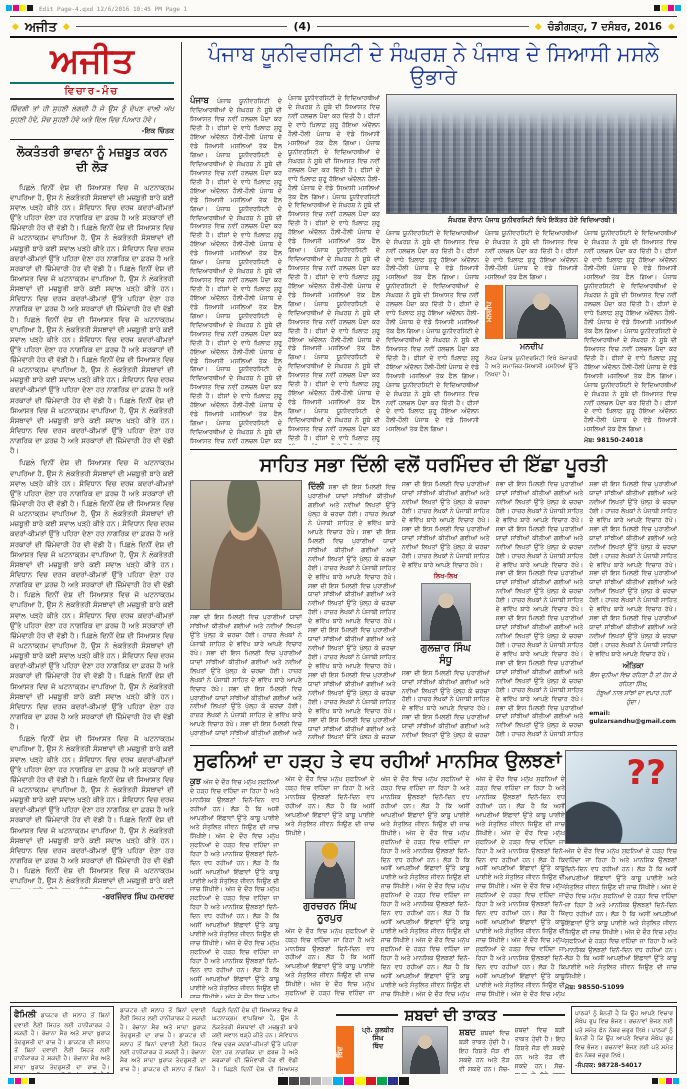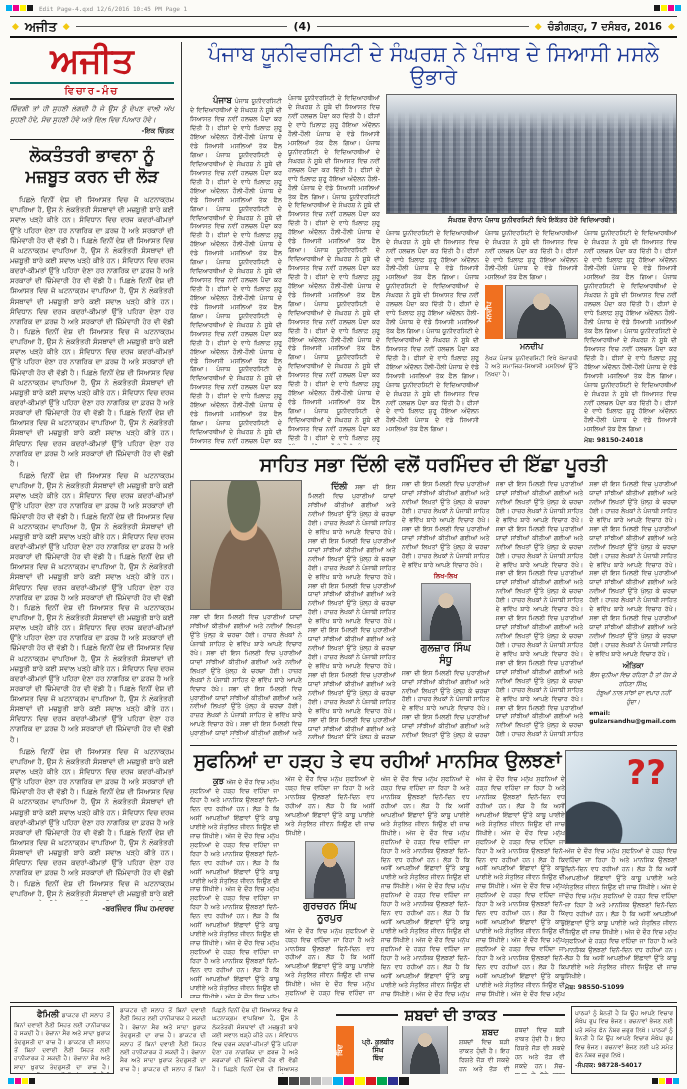--- a/index.html
+++ b/index.html
@@ -32,30 +32,30 @@
   .h-date { font-size:10px; }
   
   .content { position:absolute; top:42px; left:10px; right:10px; height:956px; display:flex; gap:8px; }
   
   .editorial { width:172px; border-right:1px solid #333; padding-right:7px; overflow:hidden; }
   .ed-logo { text-align:center; font-size:34px; font-weight:bold; color:#c4161c; line-height:1.1; }
   .ed-tagline { text-align:center; font-size:10px; font-weight:bold; color:#c4161c; letter-spacing:2px;
     border-top:2px solid #0f766e; border-bottom:2px solid #222; padding:1px 0; margin:3px 0 4px; }
   .ed-quote { font-size:7px; font-style:italic; text-align:justify; line-height:1.45; color:#222; }
   .ed-quote-by { font-size:7px; font-weight:bold; text-align:right; margin:2px 0 4px; }
-  .ed-headline { font-size:17px; font-weight:bold; text-align:center; line-height:1.25;
+  .ed-headline { font-size:12px; font-weight:bold; text-align:center; line-height:1.25;
     border-top:1px solid #222; padding:5px 0 4px; margin-bottom:4px; }
   .ed-body { height:706px; overflow:hidden; font-size:7px; line-height:1.45; text-align:justify; }
   .ed-body p { text-indent:9px; margin-bottom:2px; }
   .ed-sign { font-size:7.5px; font-weight:bold; text-align:right; margin-top:3px; }
   
   .main-col { flex:1; display:flex; flex-direction:column; overflow:hidden; }
   .lead-headline { color:#1d3a96; font-size:21px; font-weight:normal; text-align:center; line-height:1.1; padding:1px 0 5px; }
   .tcol { flex:1; overflow:hidden; font-size:6.3px; line-height:1.42; text-align:justify; color:#1c1c1c; }
-  .lead { font-weight:bold; font-size:8.5px;margin-left:23px; }
+  .lead { font-weight:bold; font-size:8.5px; }
   .tail { display:block; font-weight:bold; margin-top:2px; }
   .caption { font-size:6.6px; font-weight:bold; text-align:center; padding:2px 1px; line-height:1.3; }
   
   .a1 { height:356px; border-bottom:1px solid #222; padding-bottom:4px; }
   .a1-row { display:flex; gap:6px; height:100%; }
   .a1-col { width:92px; flex:none; }
   .a1-right { flex:1; display:flex; flex-direction:column; }
   .crowd-photo { height:150px; border:1px solid #666;
     background:
       linear-gradient(180deg,#e6e9ec 0%,#c4ccd4 14%,rgba(0,0,0,0) 32%),
@@ -115,21 +115,21 @@
   .qmark-text { position:absolute; top:4px; right:10px; color:#cc2222; font-size:34px; font-weight:bold; line-height:1; }
   
   .bottom-band { position:absolute; left:10px; right:10px; top:1002px; height:72px;
     display:flex; gap:6px; border-top:1px solid #222; padding-top:3px; overflow:hidden; }
   .famili-box { width:104px; flex:none; border:1px solid #333; padding:2px 3px; font-size:6px; line-height:1.4; text-align:justify; overflow:hidden; }
   .bb-col { width:86px; flex:none; font-size:6px; line-height:1.4; text-align:justify; overflow:hidden; }
   .shabdan { flex:1; overflow:hidden; display:flex; flex-direction:column;padding-left:32px; }
   .shabdan-head { display:flex; align-items:center; gap:6px; font-size:15px; font-weight:bold; }
   .sh-rule { flex:1; border-top:2px solid #222; height:0; }
   .shabdan-row { display:flex; gap:5px; flex:1; margin-top:2px; overflow:hidden; }
-  .author4 { width:118px; flex:none; display:flex; gap:2px; align-items:center; }
+  .author4 { width:118px; flex:none; display:flex; gap:2px; align-items:flex-start; }
   .author4 .orange-tag { height:52px; }
   .author4-names { width:44px; font-size:6.5px; font-weight:bold; text-align:center; display:flex; flex-direction:column; justify-content:center; }
   .author4 .portrait { height:52px; width:46px; flex:none; }
   .right-box { width:106px; flex:none; border:1px solid #333; padding:2px 3px; font-size:6px; line-height:1.4; text-align:justify; overflow:hidden; }
   
   .bottom-bar { position:absolute; bottom:3px; left:8px; right:8px; height:10px; display:flex; align-items:center; }
   .cal-strip { display:flex; gap:1px; margin:0 auto; }
   .cal-strip .sw { width:10px; height:8px; }
 </style>
 </head>

